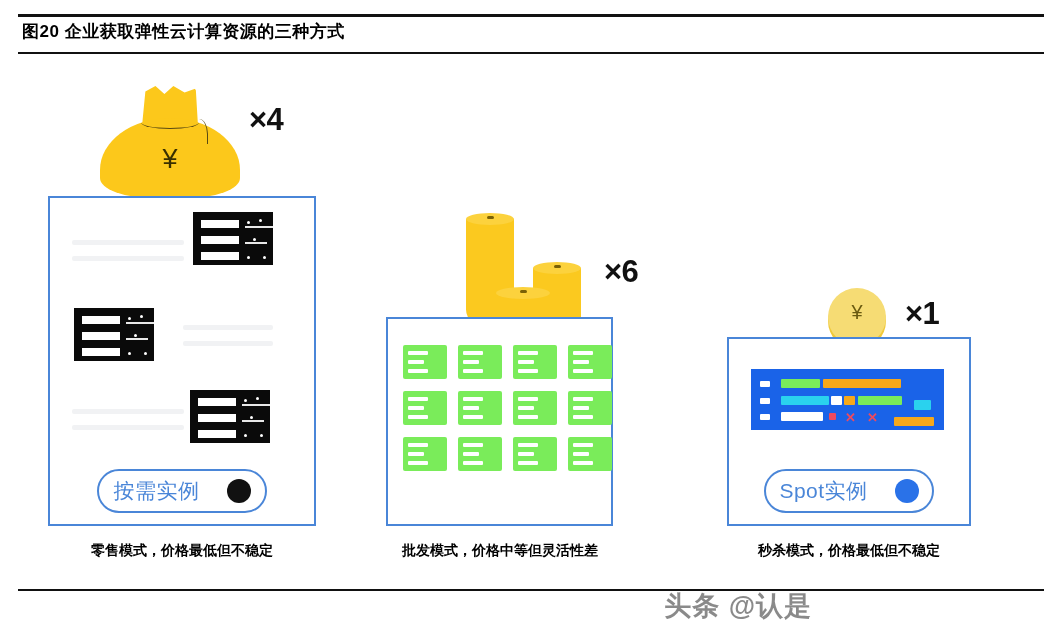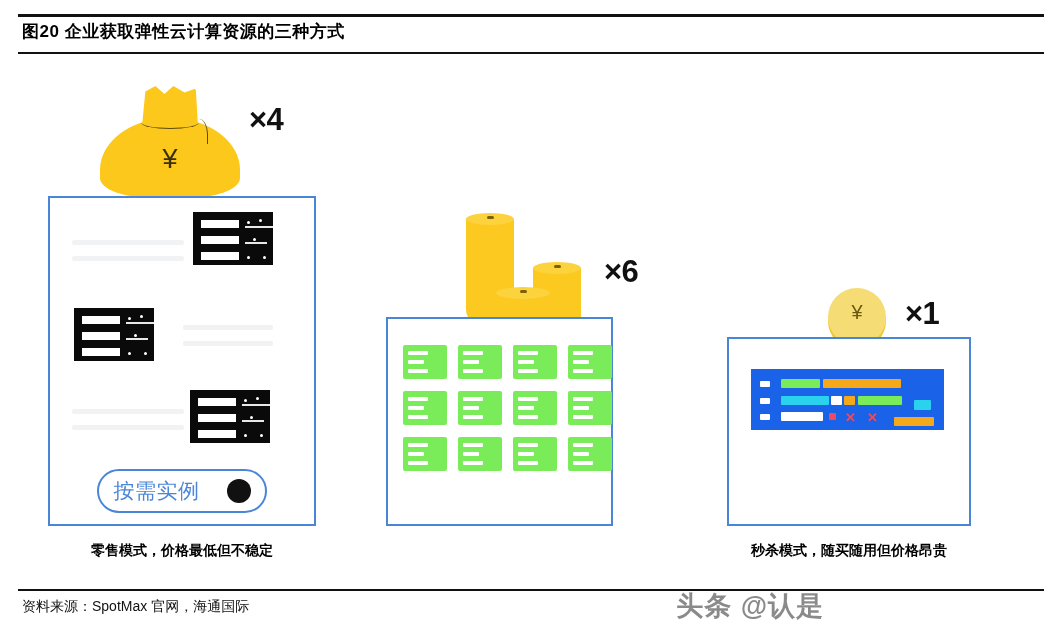--- a/index.html
+++ b/index.html
@@ -36,21 +36,21 @@
   
   .rule-bottom{
     position:absolute;left:18px;top:589px;width:1026px;height:2px;
     background:#111;
   }
   .source{
     position:absolute;left:22px;top:598px;
     font-size:14px;color:#111;white-space:nowrap;
   }
   .watermark{
-    position:absolute;right:20px;top:588px;
+    position:absolute;right:32px;top:588px;
     font-size:27px;font-weight:bold;
     color:rgba(60,60,60,.60);
     white-space:nowrap;
     letter-spacing:1px;
   }
 
   
   .panel{
     position:absolute;
     border:2px solid #4a86d8;
@@ -358,20 +358,21 @@
           <div class="gbar" style="top: 24px; width: 20px;"></div>
         </div>
         <div class="gcard" style="left: 180px; top: 118px; width: 44px; height: 34px;">
           <div class="gbar" style="top: 6px; width: 20px;"></div>
           <div class="gbar" style="top: 15px; width: 16px;"></div>
           <div class="gbar" style="top: 24px; width: 20px;"></div>
         </div>
       </div>
   </div>
 
+  <div class="caption" id="cap-reserved">批发模式，价格中等但灵活性差</div>
 
   <div class="single-coin">
     <div class="c-yen">¥</div>
   </div>
   <div class="multiplier" id="mult-spot">×1</div>
 
   <div class="panel" id="panel-spot"></div>
 
   <div class="dash">
 
@@ -388,19 +389,22 @@
     <div class="dbar" style="left:9px;top:45px;width:10px;height:6px;background:#ffffff;"></div>
     <div class="dbar" style="left:30px;top:43px;width:42px;height:9px;background:#ffffff;"></div>
     <div class="dbar" style="left:78px;top:44px;width:7px;height:7px;background:#ef4a5e;"></div>
     <div class="dx" style="left:94px;top:42px;">✕</div>
     <div class="dx" style="left:116px;top:42px;">✕</div>
 
     <div class="dbar" style="left:163px;top:31px;width:17px;height:10px;background:#2ad2ee;"></div>
     <div class="dbar" style="left:143px;top:48px;width:40px;height:9px;background:#f6a81b;"></div>
   </div>
 
-  <div class="caption" id="cap-spot">秒杀模式，随买随用但价格昂贵</div>
+  <div class="pill" id="pill-spot">
+    <span class="pill-label">Spot实例</span>
+    <span class="pill-dot" style="background:#2a72e8;"></span>
+  </div>
+  <div class="caption" id="cap-spot">秒杀模式，价格最低但不稳定</div>
 
   <div class="rule-bottom"></div>
-  <div class="source">资料来源：SpotMax 官网，海通国际</div>
   <div class="watermark">头条 @认是</div>
 
 </div>
 
 </body></html>

